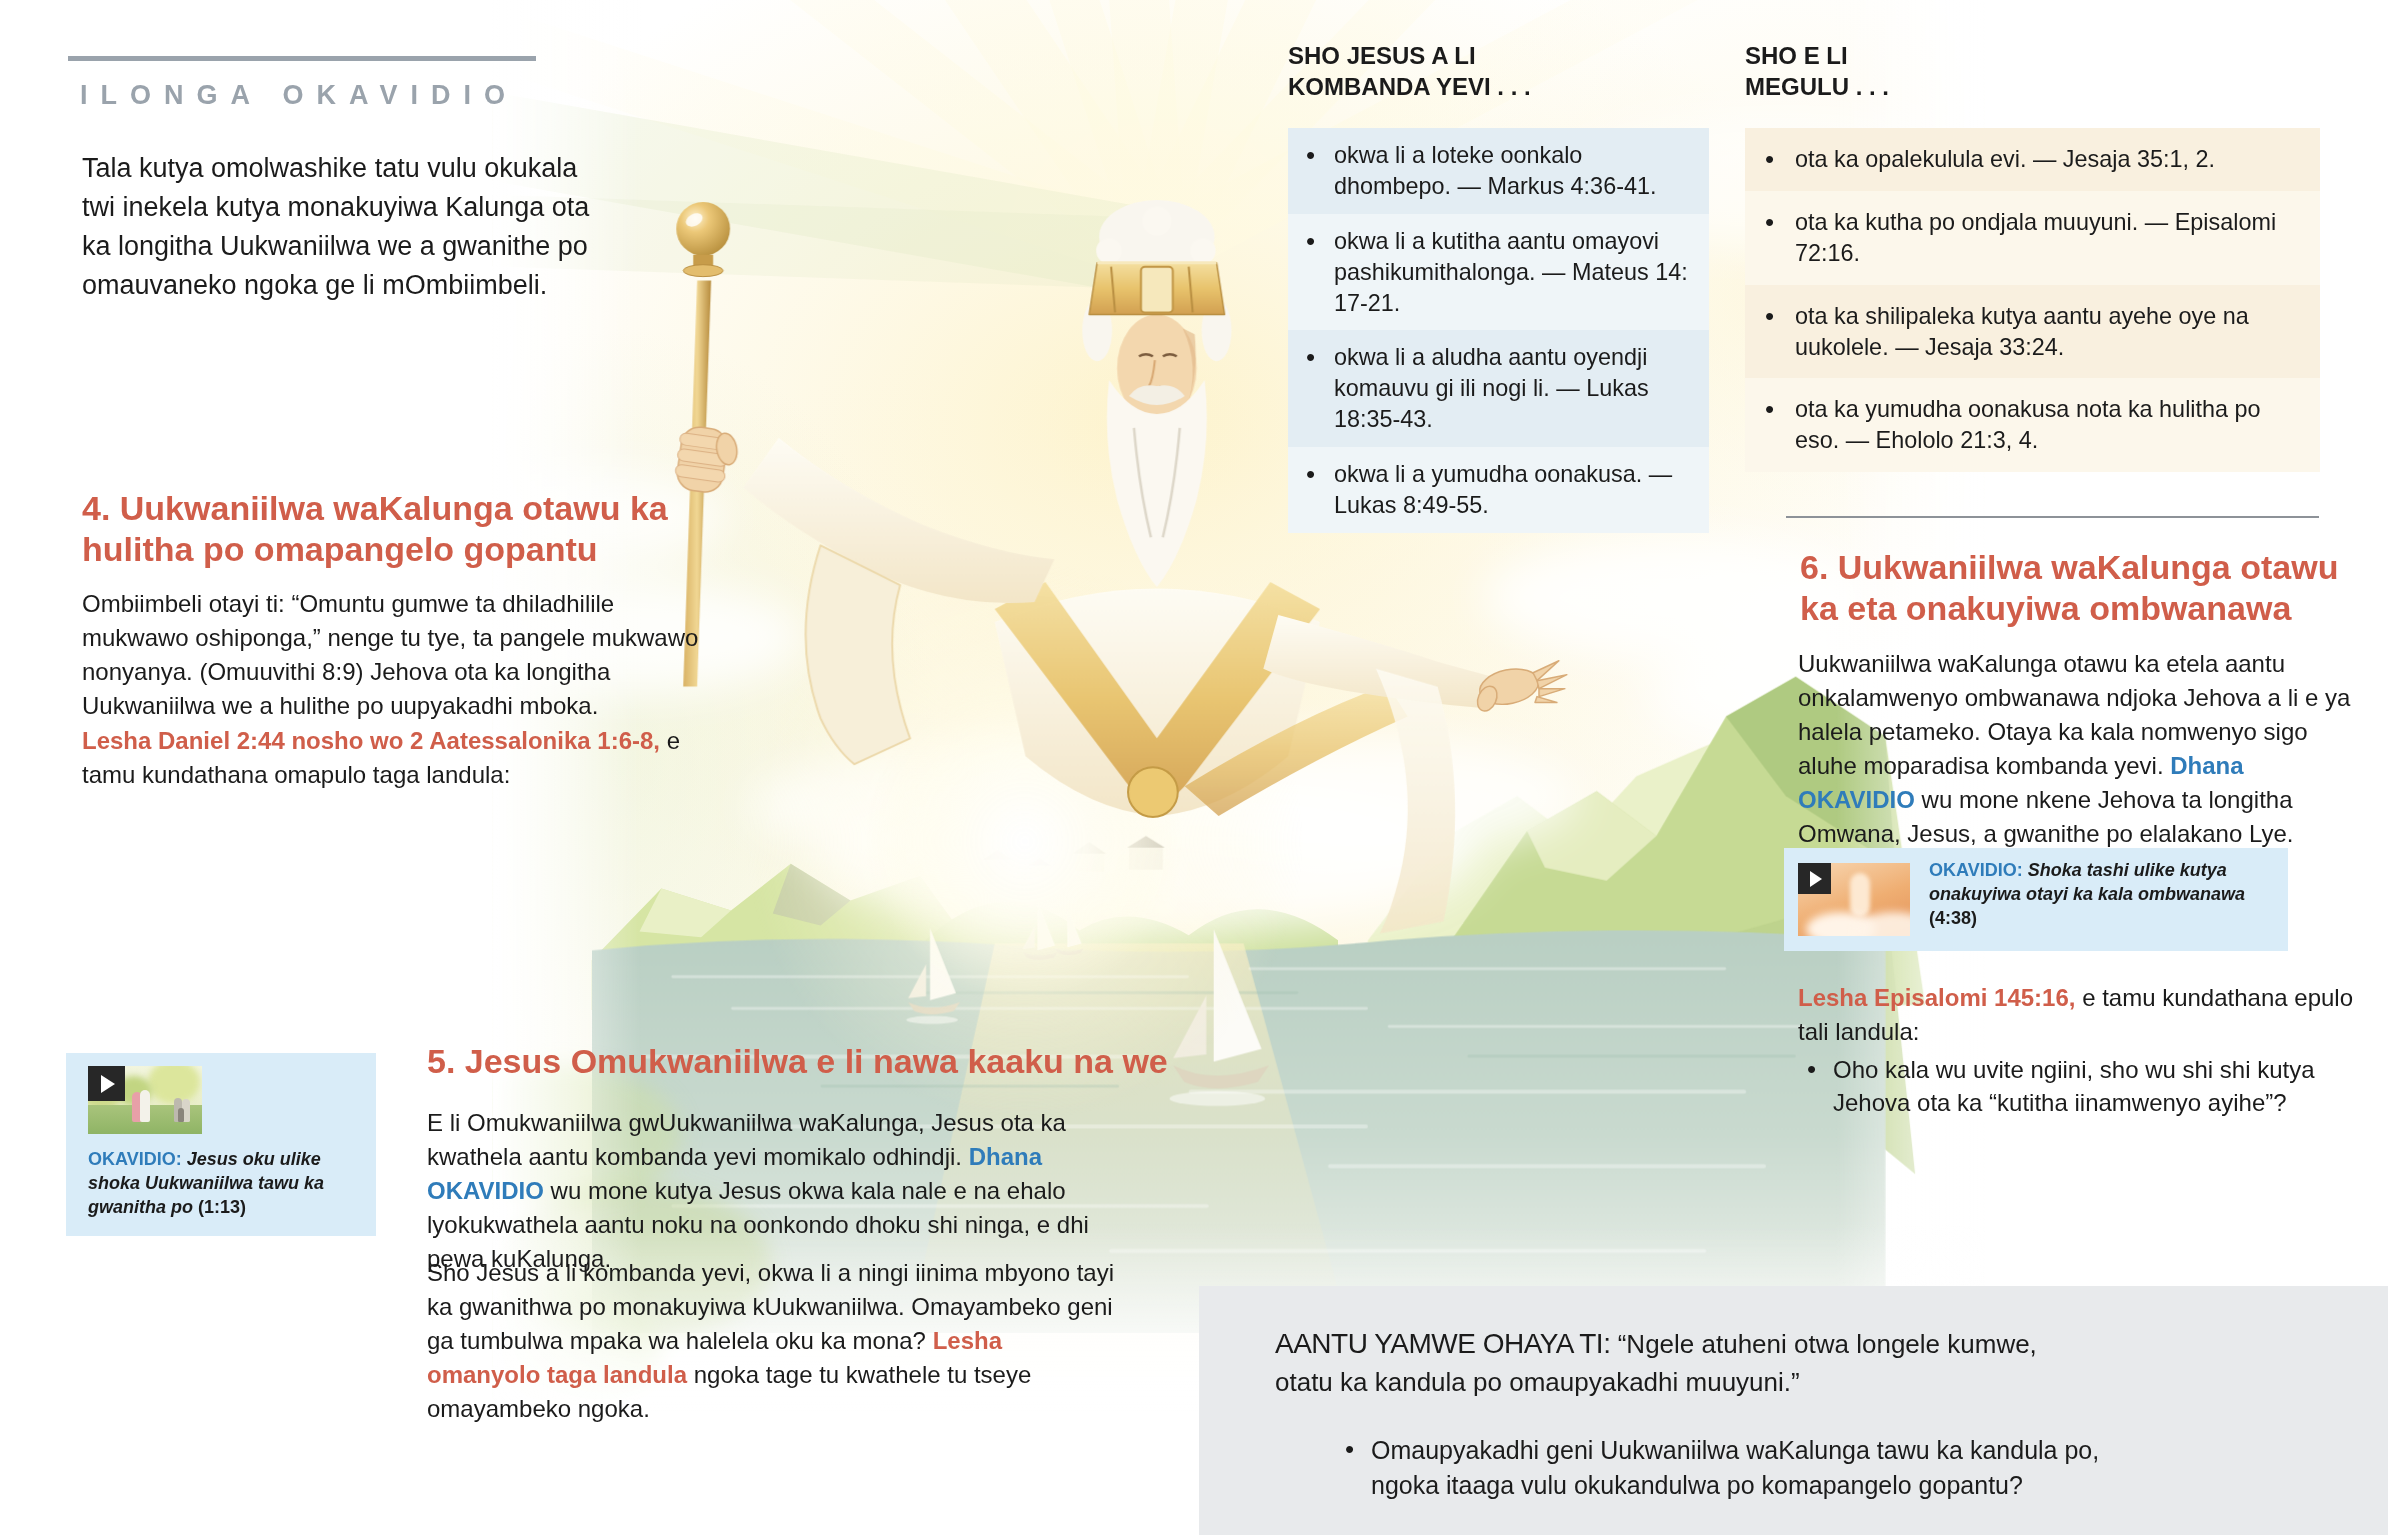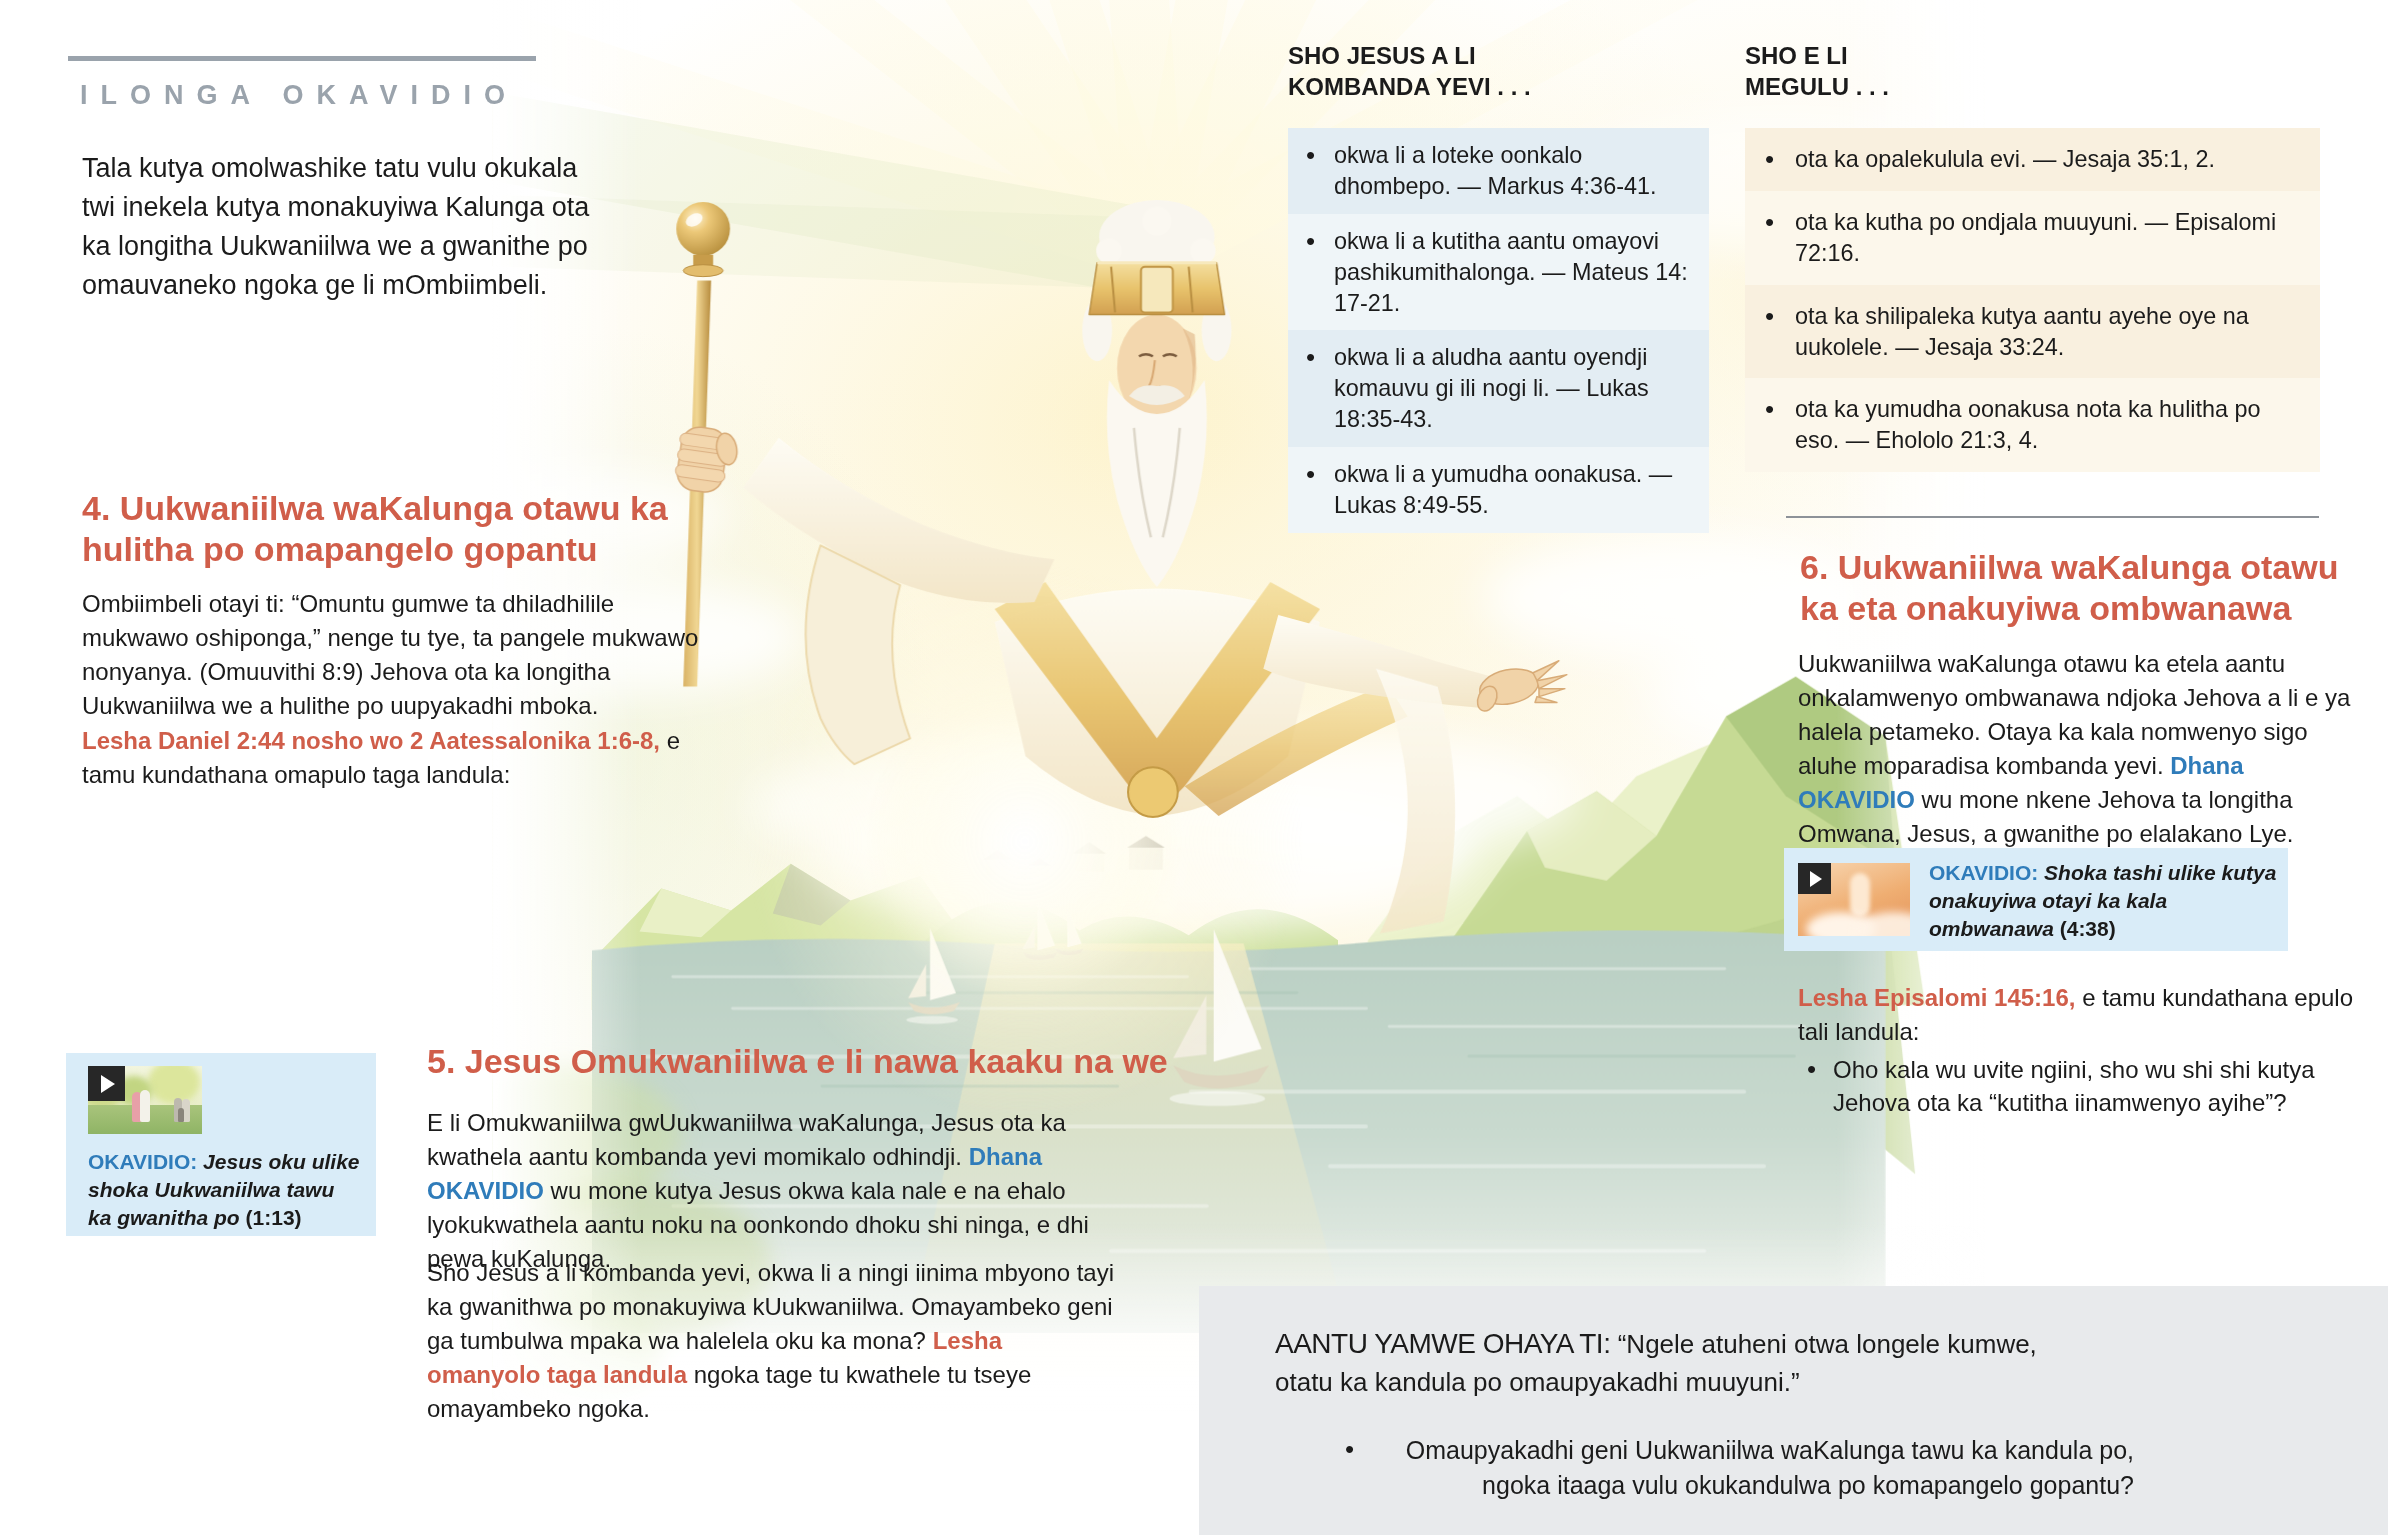--- a/index.html
+++ b/index.html
@@ -43,21 +43,21 @@
   .sec4-bullets{left:70px;top:798px;width:637px;}
   .sec4-bullets .bullet{margin-bottom:17px;}
 
   
   .vbox{background:var(--video-box-bg);}
   .vbox1{left:66px;top:1053px;width:310px;height:183px;}
   .thumb{position:absolute;overflow:hidden;cursor:pointer;}
   .vbox1 .thumb{left:22px;top:13px;width:114px;height:68px;}
   .playbtn{position:absolute;left:0;top:0;width:37px;height:35px;background:#272727;display:flex;align-items:center;justify-content:center;}
   .playbtn .tri{width:0;height:0;border-left:14px solid #fff;border-top:9px solid transparent;border-bottom:9px solid transparent;margin-left:3px;}
-  .vcap{position:absolute;font-size:21px;font-weight:bold;line-height:1.33;}
+  .vcap{position:absolute;font-size:18px;font-weight:bold;line-height:1.33;}
   .vbox1 .vcap{left:22px;top:95px;width:275px;}
   .vcap .vtitle{font-style:italic;}
   .vcap .vlabel{color:var(--link-blue);}
 
   
   .park-sky{position:absolute;inset:0;background:linear-gradient(#f2f5de,#e9eec8 60%,#dde8b8);}
   .park-grass{position:absolute;left:0;right:0;bottom:0;height:42%;background:linear-gradient(#a9c47c,#8fb465);}
   .park-tree{position:absolute;border-radius:50%;filter:blur(3px);}
   .pt1{left:-8px;top:4px;width:44px;height:40px;background:#cdda8c;}
   .pt2{left:60px;top:-6px;width:52px;height:44px;background:#dce69c;}
@@ -102,21 +102,21 @@
   .sc1{left:8px;bottom:-10px;width:70px;height:34px;}
   .sc2{left:56px;bottom:-14px;width:80px;height:38px;opacity:.9;}
   .sky-fig{position:absolute;left:52px;top:10px;width:20px;height:44px;border-radius:10px;background:#fde9d2;filter:blur(2px);}
   .sec6-read{left:1784px;top:981px;width:569px;}
   .sec6-bullets{left:1786px;top:1053px;width:559px;}
 
   
   .quote-box{left:1199px;top:1286px;width:1189px;height:250px;background:var(--quote-box-bg);}
   .quote-lead-p{position:absolute;left:76px;top:38px;width:826px;font-size:26px;line-height:1.42;}
   .quote-lead{font-weight:normal;font-size:28px;letter-spacing:-0.5px;}
-  .quote-bullet{position:absolute;left:139px;top:147px;width:796px;font-size:25px;text-align:right;}
+  .quote-bullet{position:absolute;left:139px;top:147px;width:796px;font-size:25px;}
 </style>
 </head>
 <body>
 
 <div class="page">
 
   <div class="abs illus">
     <svg width="1493" height="1413" viewBox="0 0 1500 1420" xmlns="http://www.w3.org/2000/svg">
       <defs>
         <radialGradient id="glowY" cx="50%" cy="50%" r="50%">

